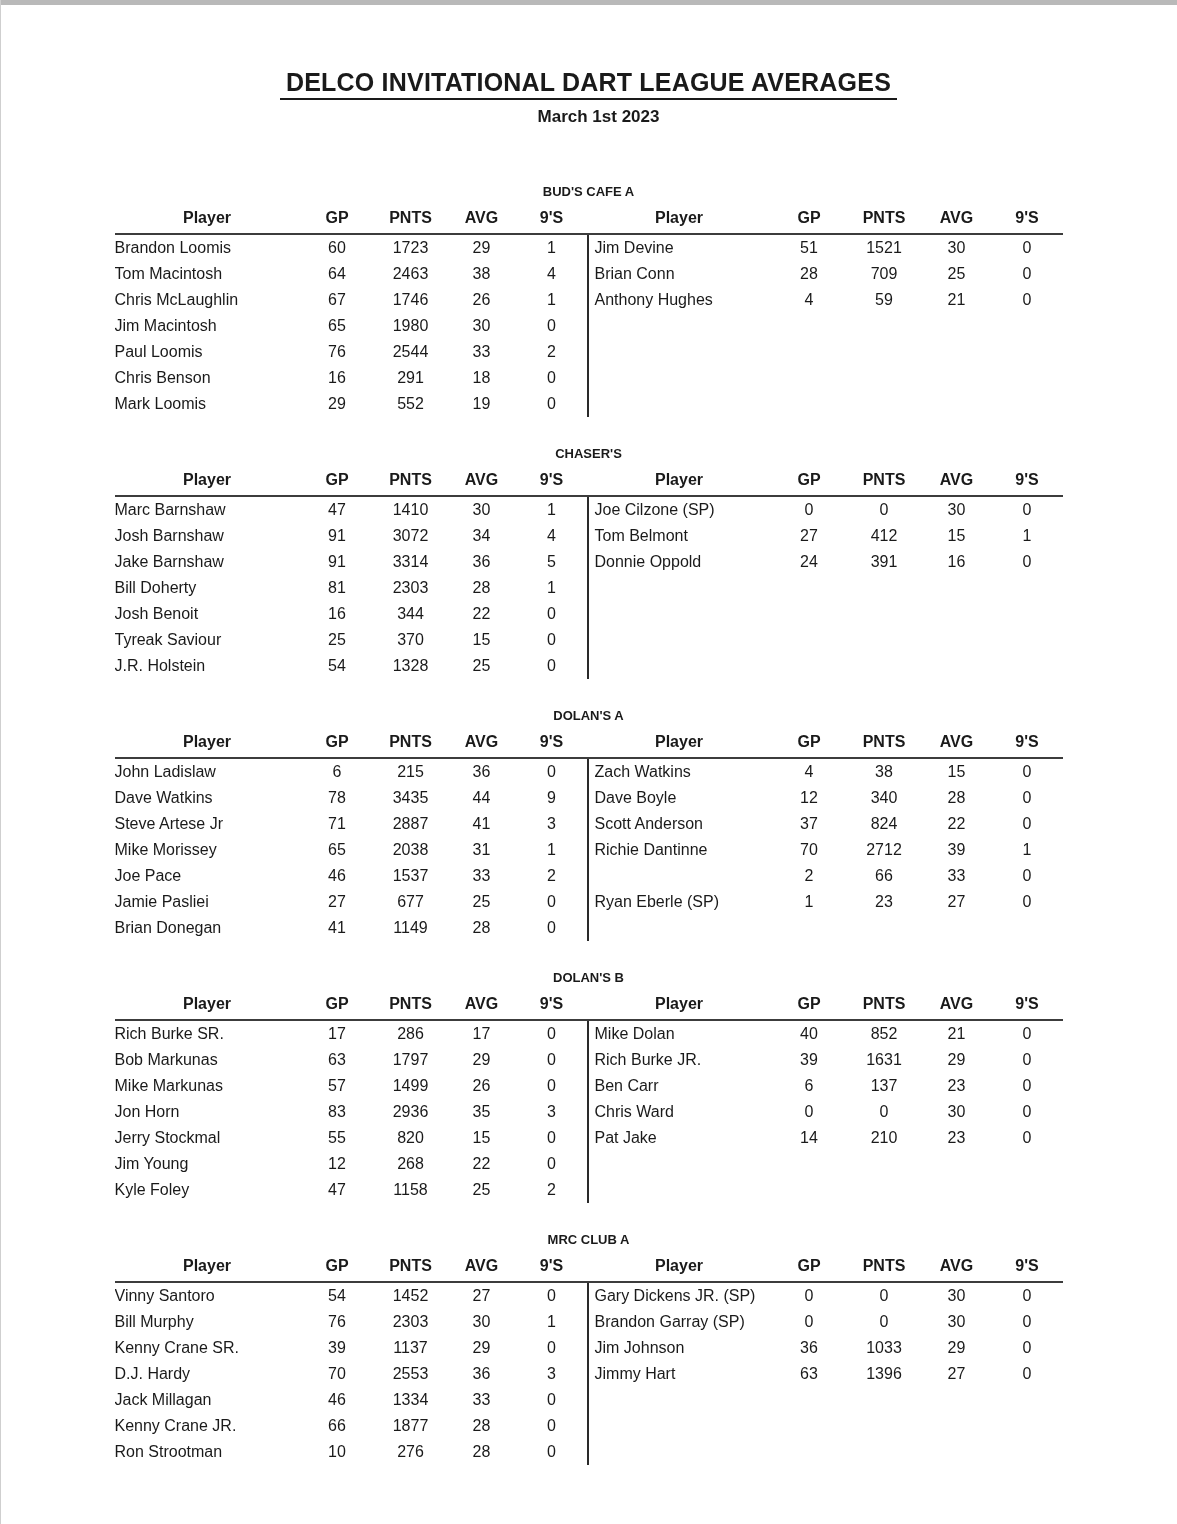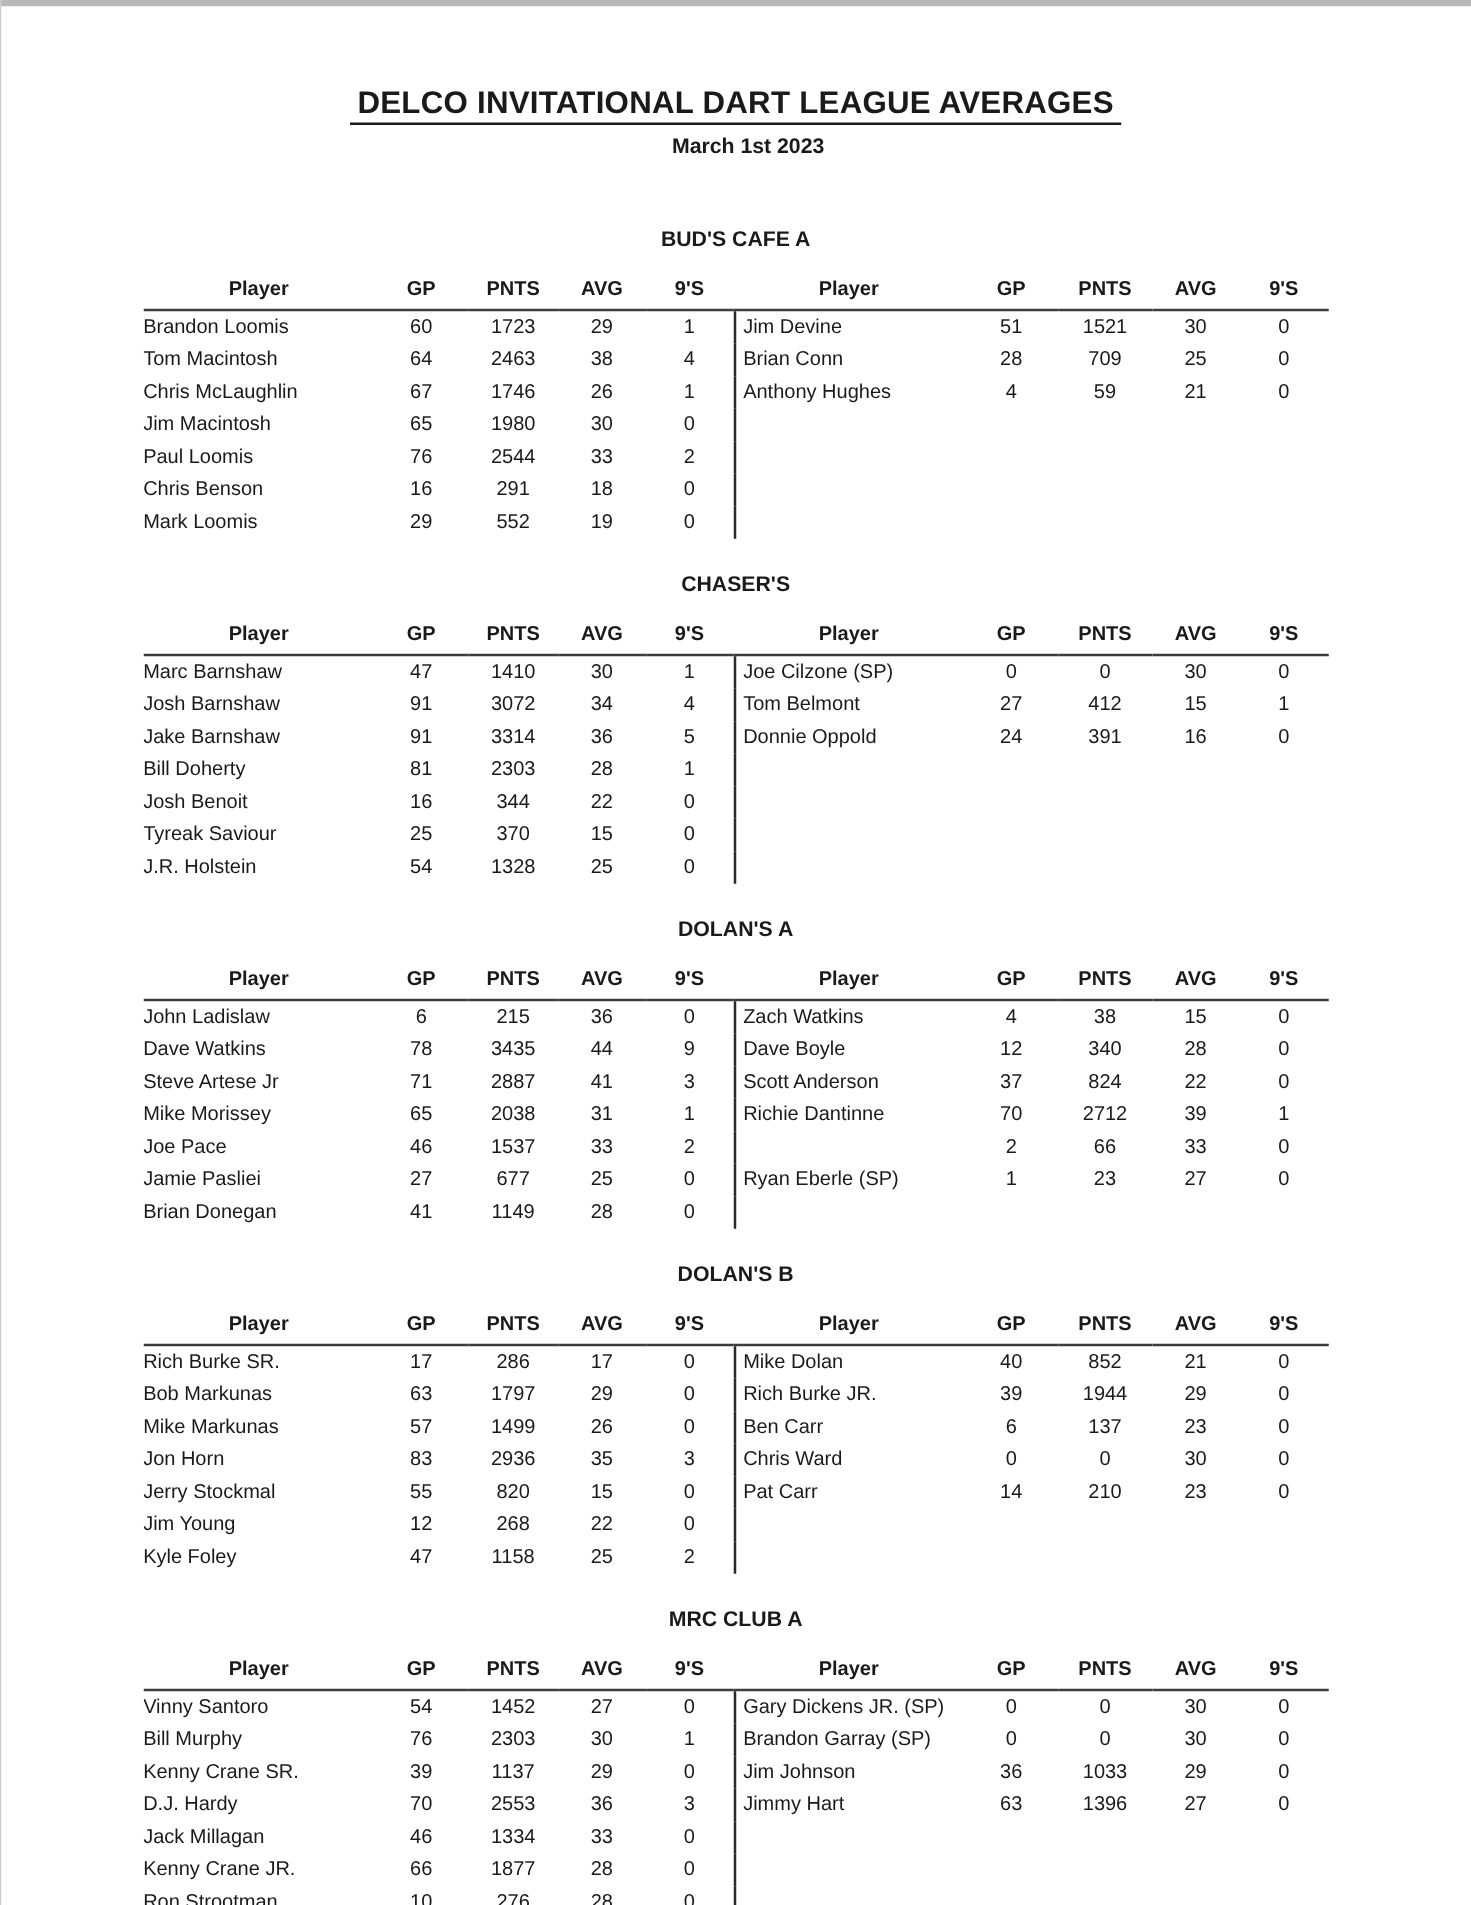--- a/index.html
+++ b/index.html
@@ -30,22 +30,22 @@
   }
   .doc-subtitle {
     margin-top: 7px;
     font-size: 17px;
     font-weight: bold;
     padding-left: 20px;
   }
   .sections { width: 948px; margin: 52px auto 0 auto; }
   .league-section { margin-bottom: 24px; }
   .section-title {
-    margin: 14px;
-    font-size: 17px;
+    margin: 0;
+    font-size: 13px;
     font-weight: bold;
     text-align: center;
     height: 26px;
     line-height: 26px;
   }
   .grid {
     display: grid;
     grid-template-columns: 185px 75px 72px 70px 70px 185px 75px 75px 70px 71px;
   }
   .cell {
@@ -358,21 +358,21 @@
           <div class="cell">852</div>
           <div class="cell">21</div>
           <div class="cell">0</div>
           <div class="cell player">Bob Markunas</div>
           <div class="cell">63</div>
           <div class="cell">1797</div>
           <div class="cell">29</div>
           <div class="cell">0</div>
           <div class="cell player sep rplayer">Rich Burke JR.</div>
           <div class="cell">39</div>
-          <div class="cell">1944</div>
+          <div class="cell">1631</div>
           <div class="cell">29</div>
           <div class="cell">0</div>
           <div class="cell player">Mike Markunas</div>
           <div class="cell">57</div>
           <div class="cell">1499</div>
           <div class="cell">26</div>
           <div class="cell">0</div>
           <div class="cell player sep rplayer">Ben Carr</div>
           <div class="cell">6</div>
           <div class="cell">137</div>
@@ -386,21 +386,21 @@
           <div class="cell player sep rplayer">Chris Ward</div>
           <div class="cell">0</div>
           <div class="cell">0</div>
           <div class="cell">30</div>
           <div class="cell">0</div>
           <div class="cell player">Jerry Stockmal</div>
           <div class="cell">55</div>
           <div class="cell">820</div>
           <div class="cell">15</div>
           <div class="cell">0</div>
-          <div class="cell player sep rplayer">Pat Carr</div>
+          <div class="cell player sep rplayer">Pat Jake</div>
           <div class="cell">14</div>
           <div class="cell">210</div>
           <div class="cell">23</div>
           <div class="cell">0</div>
           <div class="cell player">Jim Young</div>
           <div class="cell">12</div>
           <div class="cell">268</div>
           <div class="cell">22</div>
           <div class="cell">0</div>
           <div class="cell player sep rplayer"></div>

